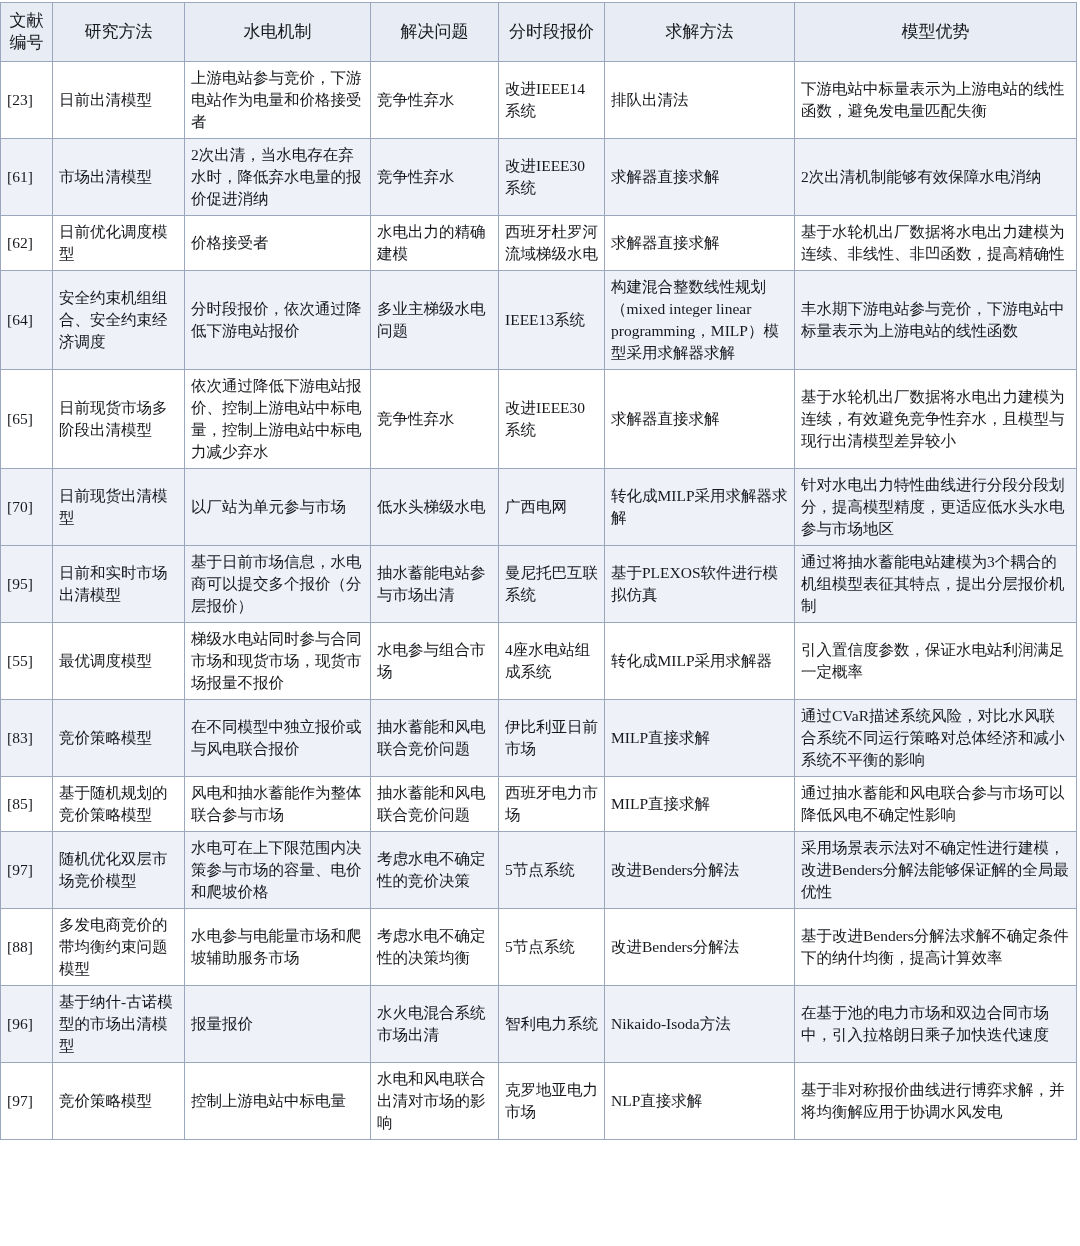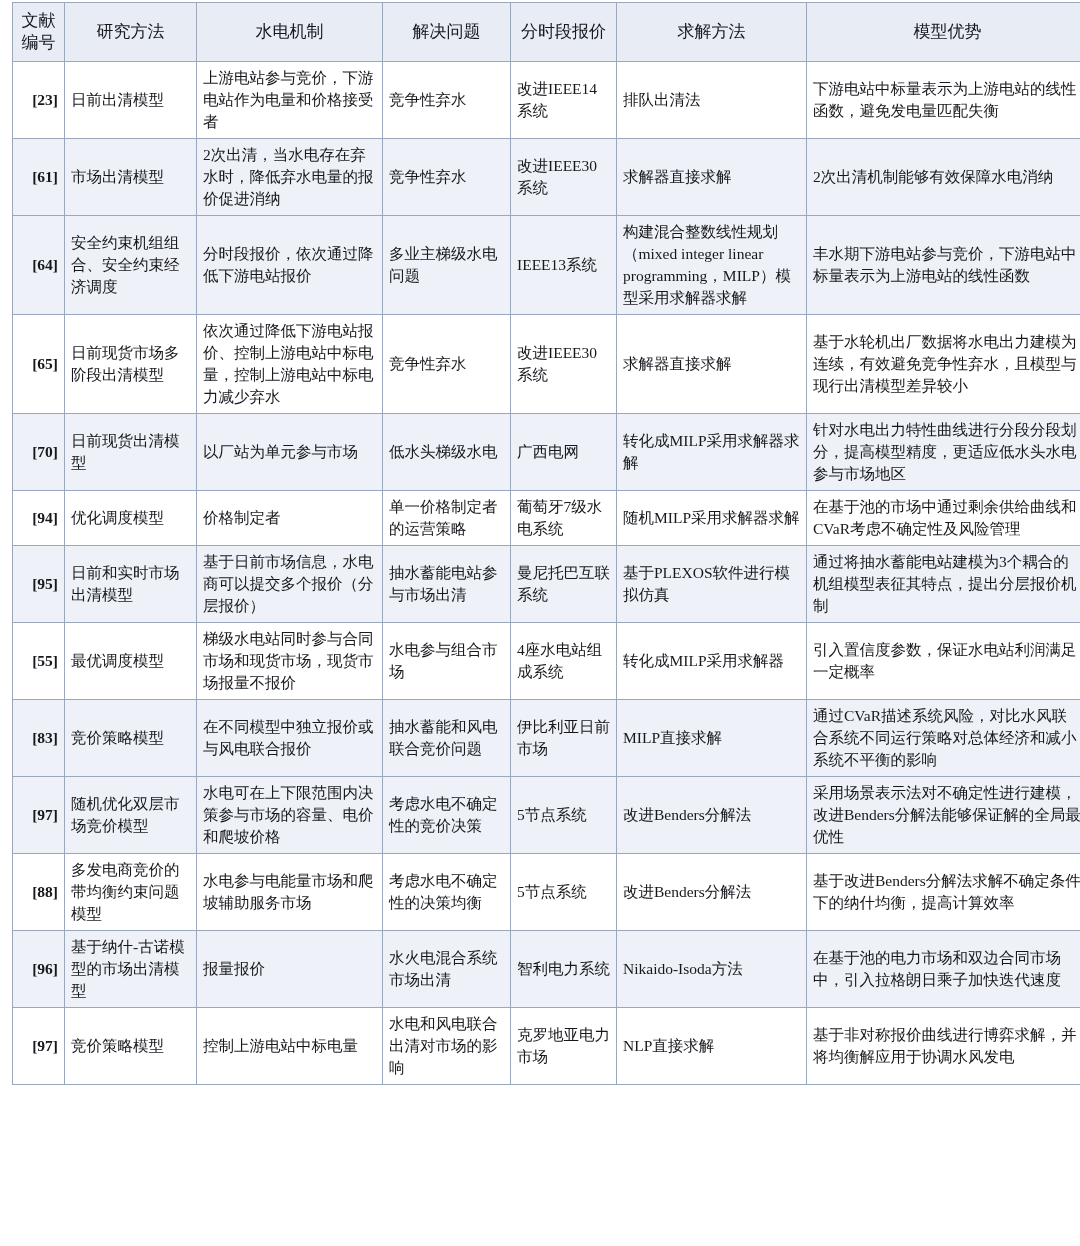--- a/index.html
+++ b/index.html
@@ -7,21 +7,21 @@
     padding: 0;
     background: #ffffff;
   }
   body {
     font-family: "Liberation Serif", "DejaVu Serif", serif;
     width: 1080px;
   }
   #sheet {
     width: 1080px;
     box-sizing: border-box;
-    padding: 2px 2px 4px 12px;
+    padding: 2px 2px 4px 0;
   }
   table.lit-table {
     border-collapse: collapse;
     width: 1076px;
     table-layout: fixed;
     background: #ffffff;
   }
   table.lit-table col.c0 { width: 52px; }
   table.lit-table col.c1 { width: 132px; }
   table.lit-table col.c2 { width: 186px; }
@@ -48,25 +48,24 @@
     padding: 7px 4px;
     line-height: 1.3;
   }
   table.lit-table tbody tr.odd td {
     background: #ffffff;
   }
   table.lit-table tbody tr.even td {
     background: #eef1f7;
   }
   td.ref {
-    text-align: right;
+    text-align: left;
     color: #2b3a8f;
     white-space: nowrap;
     font-size: 15.5px;
-    font-weight: bold;
   }
   td.cell {
     text-align: left;
   }
 </style>
 </head>
 <body>
 
 <div id="sheet">
   <table class="lit-table">
@@ -102,20 +101,29 @@
       </tr>
       <tr class="even">
         <td class="ref">[61]</td>
         <td class="cell">市场出清模型</td>
         <td class="cell">2次出清，当水电存在弃水时，降低弃水电量的报价促进消纳</td>
         <td class="cell">竞争性弃水</td>
         <td class="cell">改进IEEE30系统</td>
         <td class="cell">求解器直接求解</td>
         <td class="cell">2次出清机制能够有效保障水电消纳</td>
       </tr>
+      <tr class="odd">
+        <td class="ref">[62]</td>
+        <td class="cell">日前优化调度模型</td>
+        <td class="cell">价格接受者</td>
+        <td class="cell">水电出力的精确建模</td>
+        <td class="cell">西班牙杜罗河流域梯级水电</td>
+        <td class="cell">求解器直接求解</td>
+        <td class="cell">基于水轮机出厂数据将水电出力建模为连续、非线性、非凹函数，提高精确性</td>
+      </tr>
       <tr class="even">
         <td class="ref">[64]</td>
         <td class="cell">安全约束机组组合、安全约束经济调度</td>
         <td class="cell">分时段报价，依次通过降低下游电站报价</td>
         <td class="cell">多业主梯级水电问题</td>
         <td class="cell">IEEE13系统</td>
         <td class="cell">构建混合整数线性规划（mixed integer linear programming，MILP）模型采用求解器求解</td>
         <td class="cell">丰水期下游电站参与竞价，下游电站中标量表示为上游电站的线性函数</td>
       </tr>
       <tr class="odd">
@@ -129,29 +137,20 @@
       </tr>
       <tr class="even">
         <td class="ref">[70]</td>
         <td class="cell">日前现货出清模型</td>
         <td class="cell">以厂站为单元参与市场</td>
         <td class="cell">低水头梯级水电</td>
         <td class="cell">广西电网</td>
         <td class="cell">转化成MILP采用求解器求解</td>
         <td class="cell">针对水电出力特性曲线进行分段分段划分，提高模型精度，更适应低水头水电参与市场地区</td>
       </tr>
-      <tr class="odd">
-        <td class="ref">[94]</td>
-        <td class="cell">优化调度模型</td>
-        <td class="cell">价格制定者</td>
-        <td class="cell">单一价格制定者的运营策略</td>
-        <td class="cell">葡萄牙7级水电系统</td>
-        <td class="cell">随机MILP采用求解器求解</td>
-        <td class="cell">在基于池的市场中通过剩余供给曲线和CVaR考虑不确定性及风险管理</td>
-      </tr>
       <tr class="even">
         <td class="ref">[95]</td>
         <td class="cell">日前和实时市场出清模型</td>
         <td class="cell">基于日前市场信息，水电商可以提交多个报价（分层报价）</td>
         <td class="cell">抽水蓄能电站参与市场出清</td>
         <td class="cell">曼尼托巴互联系统</td>
         <td class="cell">基于PLEXOS软件进行模拟仿真</td>
         <td class="cell">通过将抽水蓄能电站建模为3个耦合的机组模型表征其特点，提出分层报价机制</td>
       </tr>
       <tr class="odd">
@@ -165,20 +164,29 @@
       </tr>
       <tr class="even">
         <td class="ref">[83]</td>
         <td class="cell">竞价策略模型</td>
         <td class="cell">在不同模型中独立报价或与风电联合报价</td>
         <td class="cell">抽水蓄能和风电联合竞价问题</td>
         <td class="cell">伊比利亚日前市场</td>
         <td class="cell">MILP直接求解</td>
         <td class="cell">通过CVaR描述系统风险，对比水风联合系统不同运行策略对总体经济和减小系统不平衡的影响</td>
       </tr>
+      <tr class="odd">
+        <td class="ref">[85]</td>
+        <td class="cell">基于随机规划的竞价策略模型</td>
+        <td class="cell">风电和抽水蓄能作为整体联合参与市场</td>
+        <td class="cell">抽水蓄能和风电联合竞价问题</td>
+        <td class="cell">西班牙电力市场</td>
+        <td class="cell">MILP直接求解</td>
+        <td class="cell">通过抽水蓄能和风电联合参与市场可以降低风电不确定性影响</td>
+      </tr>
       <tr class="even">
         <td class="ref">[97]</td>
         <td class="cell">随机优化双层市场竞价模型</td>
         <td class="cell">水电可在上下限范围内决策参与市场的容量、电价和爬坡价格</td>
         <td class="cell">考虑水电不确定性的竞价决策</td>
         <td class="cell">5节点系统</td>
         <td class="cell">改进Benders分解法</td>
         <td class="cell">采用场景表示法对不确定性进行建模，改进Benders分解法能够保证解的全局最优性</td>
       </tr>
       <tr class="odd">

